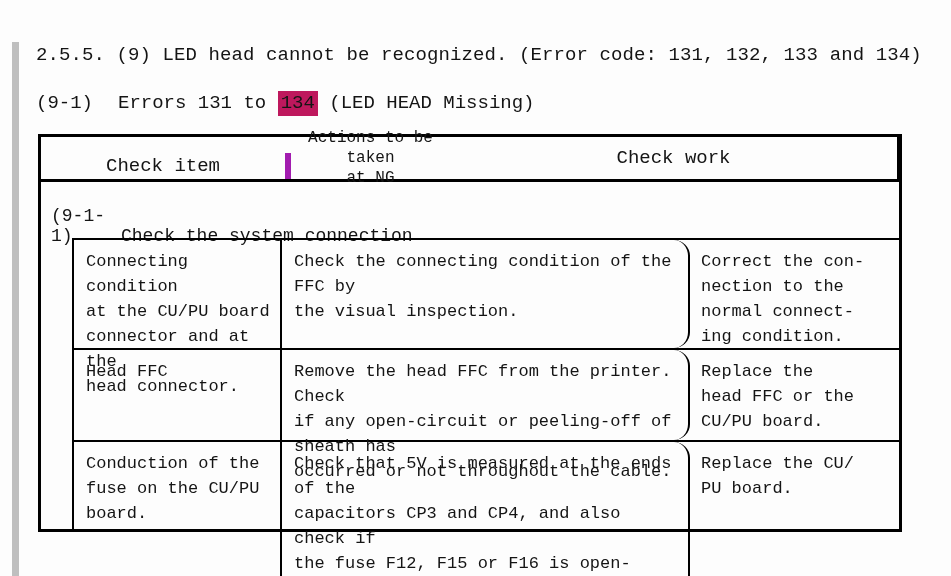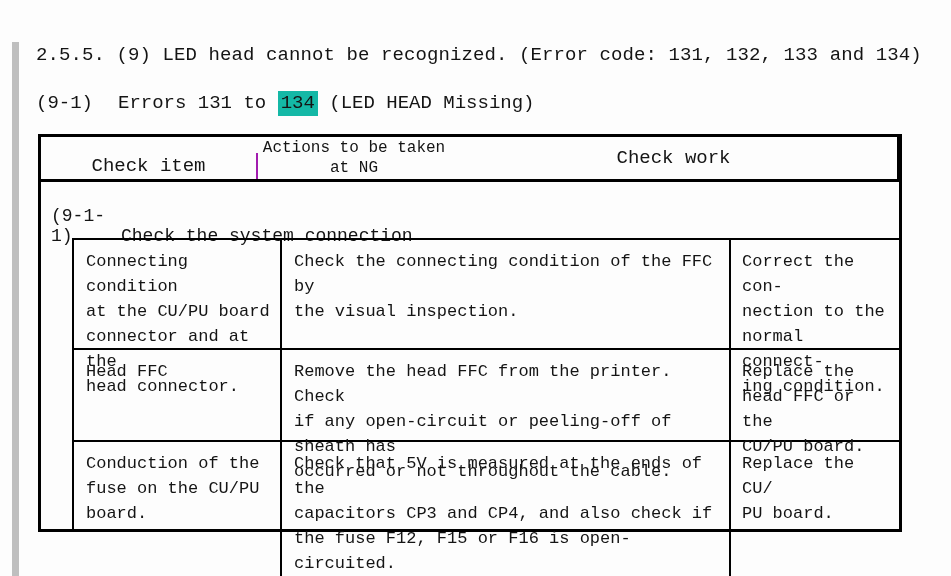--- a/index.html
+++ b/index.html
@@ -17,53 +17,53 @@
   }
   .doc-title {
     position:absolute; left:36px; top:44px;
     font-size:19px; letter-spacing:0.1px; white-space:nowrap;
   }
   .doc-subtitle {
     position:absolute; left:36px; top:92px;
     font-size:19px; white-space:nowrap;
   }
   .doc-subtitle .sub-num { display:inline-block; width:82px; }
-  .hl { background:#14b8a6; padding:1px 3px 2px 3px; }
+  .hl { background:#be185d; padding:1px 3px 2px 3px; }
 
   .check-table {
     position:absolute; left:38px; top:134px; width:864px; height:398px;
     border:3px solid #000; background:#fdfdfd;
   }
   .header-row { display:flex; height:45px; border-bottom:3px solid #000; }
   .hcell {
     display:flex; align-items:center; justify-content:center;
     text-align:center; font-size:19px;
   }
-  .hcell.c1 { width:217px; border-right:2px solid #a21caf;margin-top:16px; }
+  .hcell.c1 { width:250px; border-right:6px solid #a21caf;margin-top:16px; }
   .hcell.c2 { width:449px; border-right:2px solid #000; }
   .hcell.c3 { flex:1; font-size:16px; line-height:1.25; white-space:pre-line; }
 
   .group-row { height:56px; padding:24px 0 0 10px; font-size:18px; }
   .group-row .group-num { display:inline-block; width:70px; }
 
   .inner-table {
     position:absolute; left:31px; right:0; top:101px; bottom:0;
     border-top:2px solid #000; border-left:2px solid #000;
     display:flex; flex-direction:column;
   }
   .irow { display:flex; border-bottom:2px solid #000; }
   .irow.r1 { height:110px; }
   .irow.r2 { height:92px; }
   .irow.r3 { flex:1; border-bottom:none; }
   .icell {
     padding:9px 10px 0 12px;
     font-size:17px; line-height:25px; white-space:pre-line;
   }
   .icell.c1 { width:208px; border-right:2px solid #000; }
-  .icell.c2 { width:449px; border-right:2px solid #000; }
+  .icell.c2 { width:408px; border-right:2px solid #000;border-radius:16px; }
   .icell.c3 { flex:1; padding-left:11px; }
 </style>
 </head>
 <body>
 
 <div class="left-bar"></div>
 
 <div class="doc-title">2.5.5. (9) LED head cannot be recognized. (Error code: 131, 132, 133 and 134)</div>
 
 <div class="doc-subtitle">

